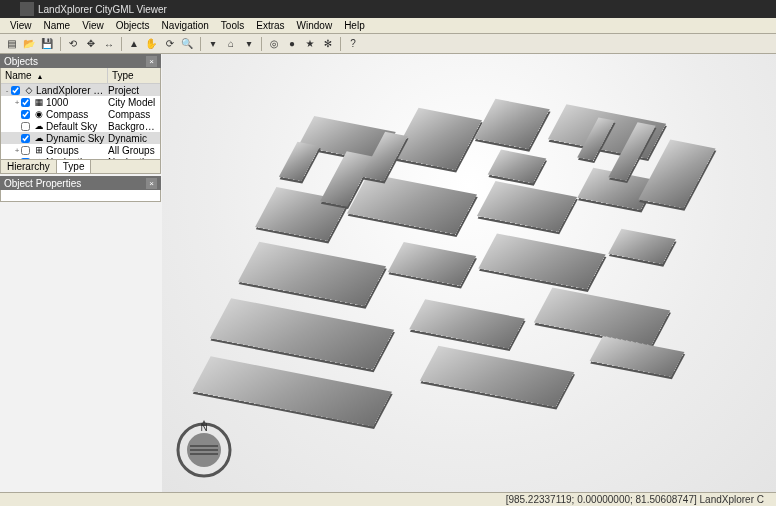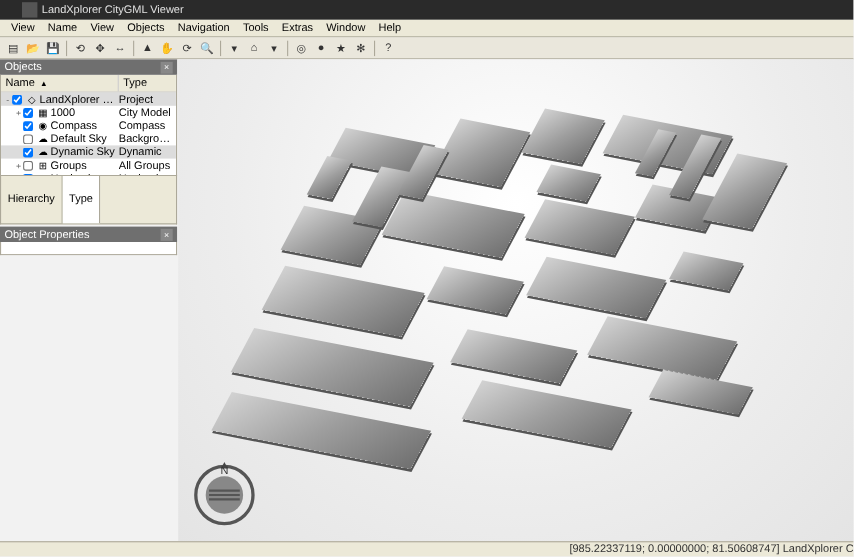--- a/index.html
+++ b/index.html
@@ -23,27 +23,27 @@
 .tree-header .su { font-size:7px; margin-left:2px; }
 .tree-row { display:flex; align-items:center; padding:0 2px; height:12px; }
 .tree-row.sel { background:#dcdcdc; }
 .tree-row .indent { display:inline-block; }
 .tree-row input[type=checkbox] { width:9px; height:9px; margin-right:3px; }
 .tree-row .exp { width:8px; text-align:center; color:#666; cursor:pointer; font-size:8px; }
 .tree-row .ico { width:12px; height:10px; display:inline-block; font-size:9px; text-align:center; }
 .tree-row .name { flex:1; padding-left:1px; white-space:nowrap; overflow:hidden; text-overflow:ellipsis; }
 .tree-row .type { width:50px; white-space:nowrap; overflow:hidden; text-overflow:ellipsis; }
 .tabs { display:flex; background:#ece9d8; border:1px solid #aca899; border-top:none; }
-.tabs .tab { padding:16px 6px; border-right:1px solid #aca899; cursor:pointer; }
+.tabs .tab { padding:1px 6px; border-right:1px solid #aca899; cursor:pointer; }
 .tabs .tab.active { background:#fff; }
 .panel2 { margin-top:2px; }
 .panel2 .body { background:#fff; border:1px solid #aca899; border-top:none; height:12px; }
 .viewport { position:absolute; left:162px; right:0; top:0; bottom:0; background:radial-gradient(circle at 50% 30%, #ffffff 0%, #ededed 60%, #e4e4e4 100%); overflow:hidden; }
 .compass { position:absolute; left:12px; bottom:12px; width:60px; height:60px; }
-.statusbar { position:absolute; bottom:0; left:0; right:0; height:14px; background:#ece9d8; border-top:1px solid #aca899; display:flex; align-items:center; justify-content:flex-end; padding-right:0; color:#333; white-space:nowrap; overflow:hidden; }
+.statusbar { position:absolute; bottom:0; left:0; right:0; height:14px; background:#ece9d8; border-top:1px solid #aca899; display:flex; align-items:center; justify-content:flex-end; padding-right:12px; color:#333; white-space:nowrap; overflow:hidden; }
 .city { position:absolute; left:20px; right:0; top:30px; bottom:60px; }
 .blk { position:absolute; background:linear-gradient(135deg,#d2d2d2 0%,#9e9e9e 50%,#707070 100%); transform:skewX(-28deg) skewY(10deg); box-shadow:2px 2px 0 #555; }
 </style>
 </head>
 <body>
 
 <div class="titlebar">
   <span class="icon"></span>
   <span>LandXplorer CityGML Viewer</span>
 </div>

